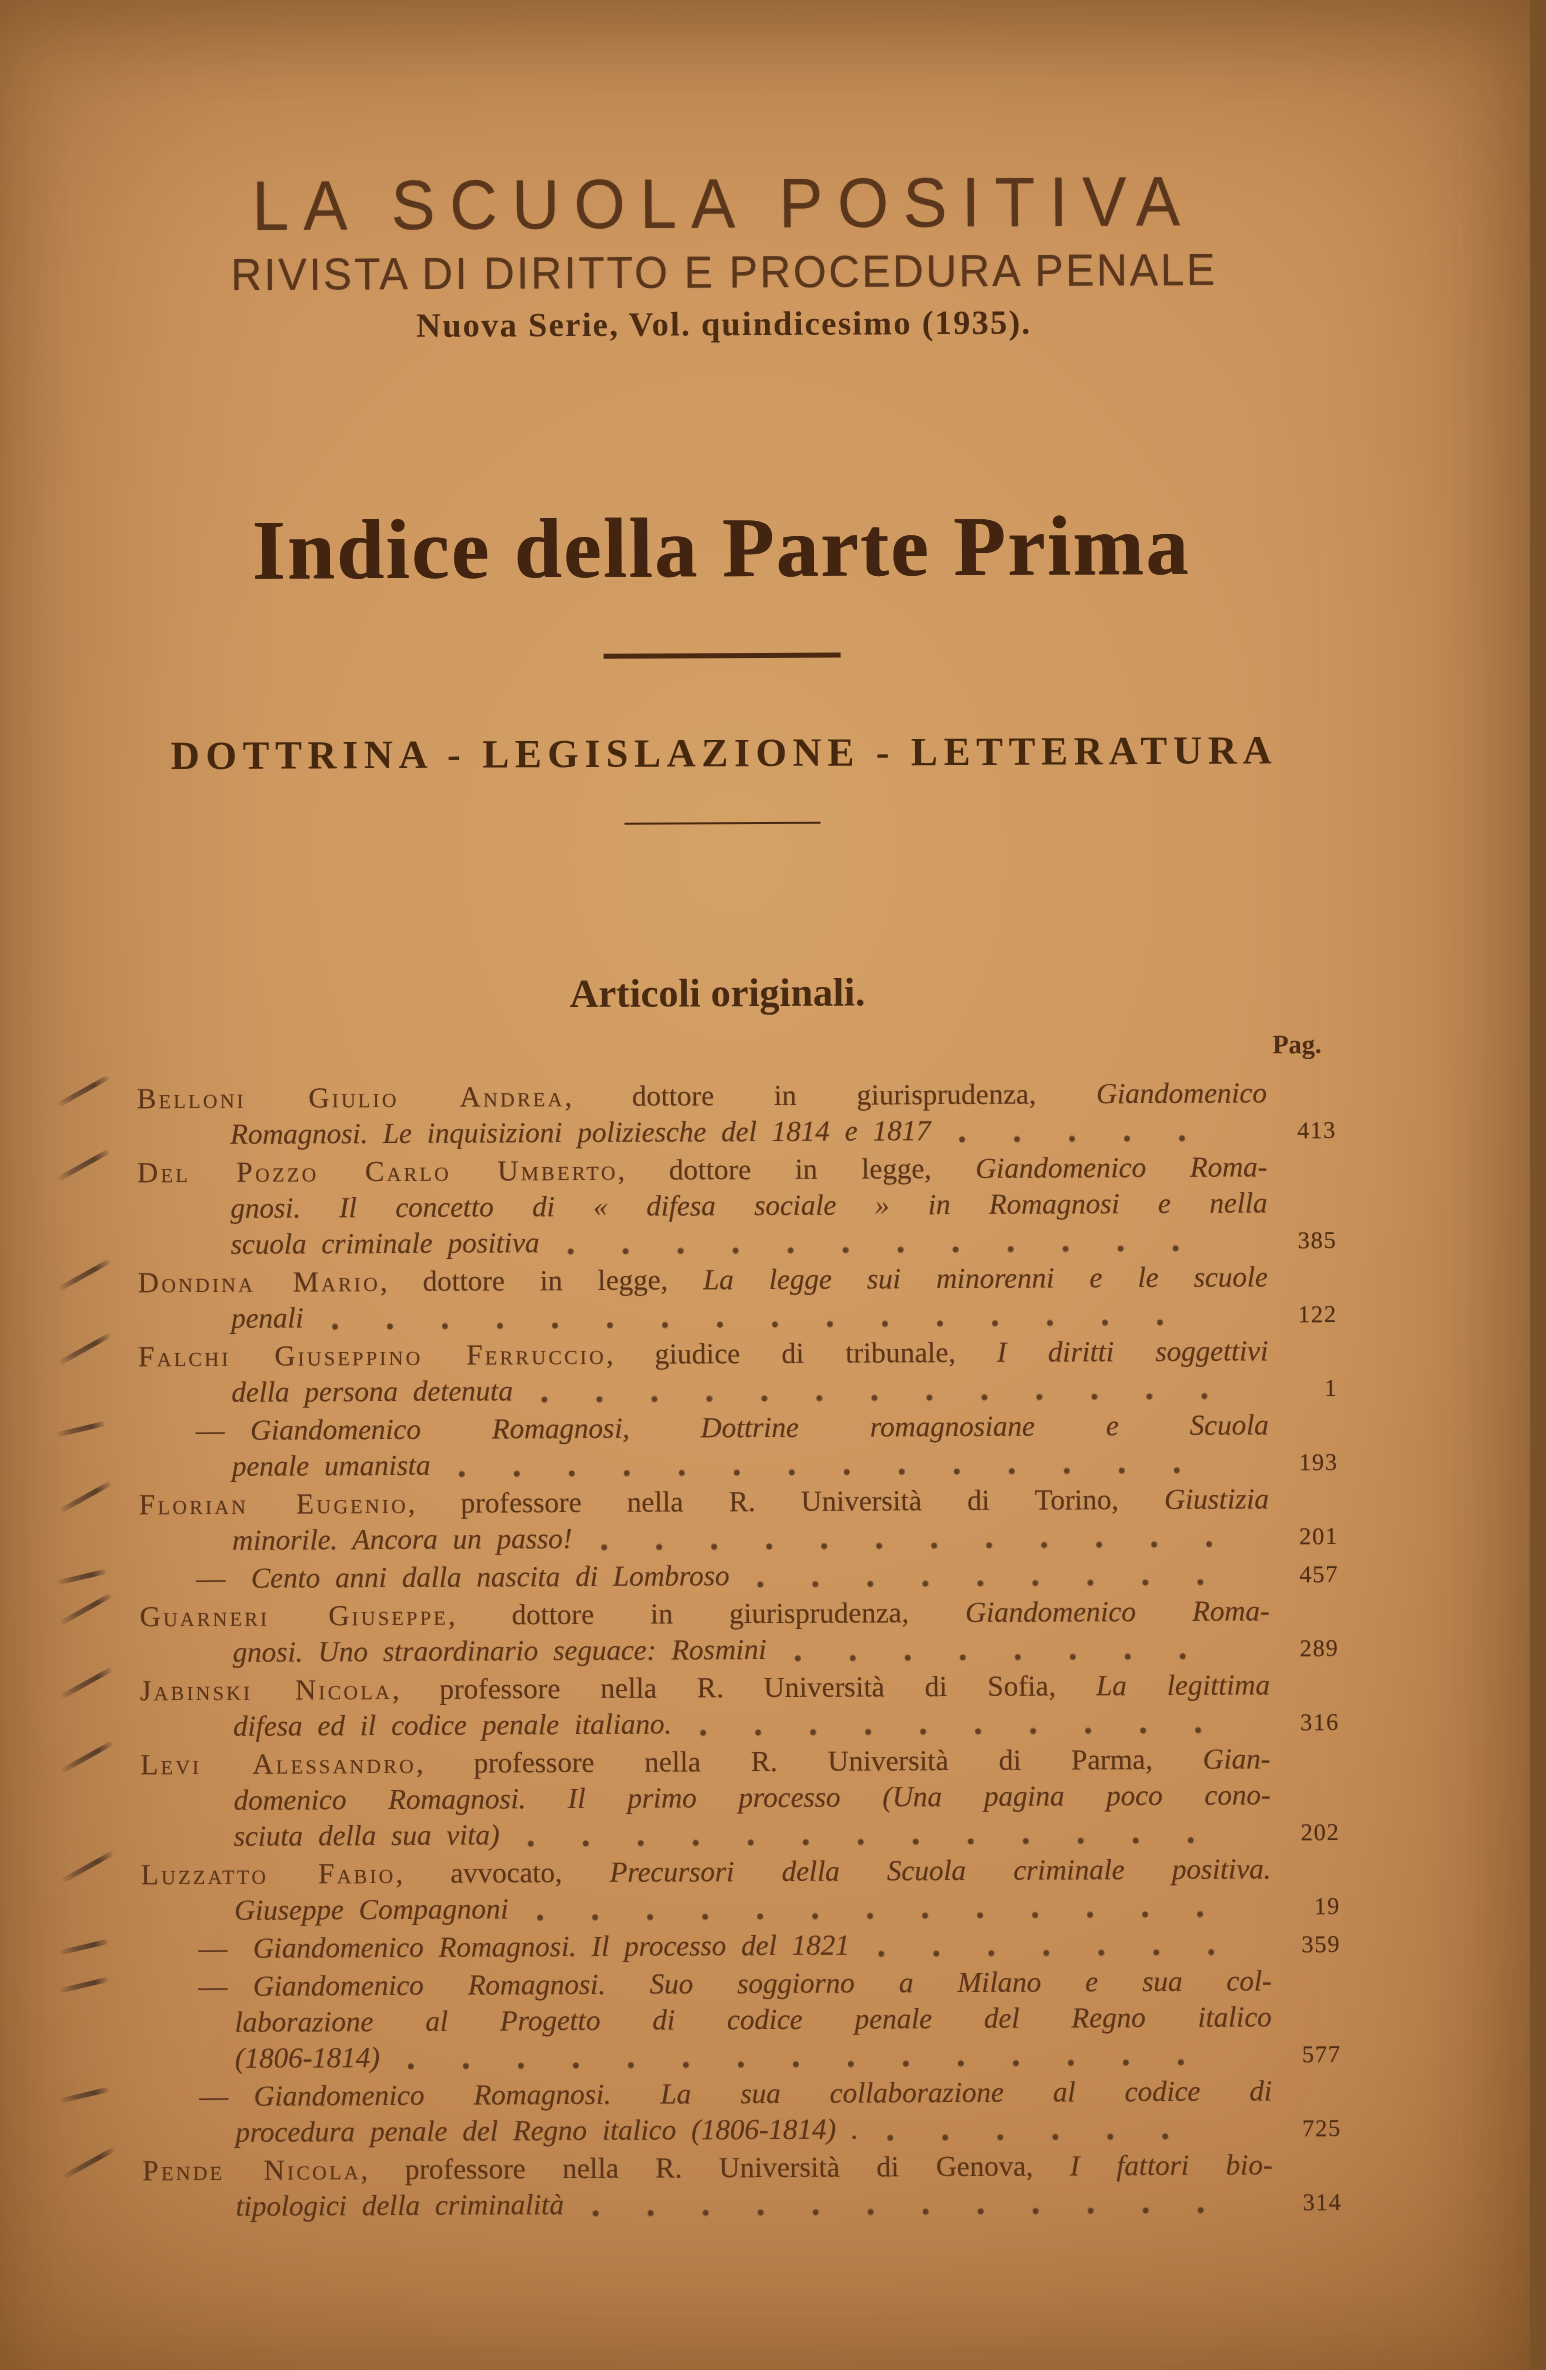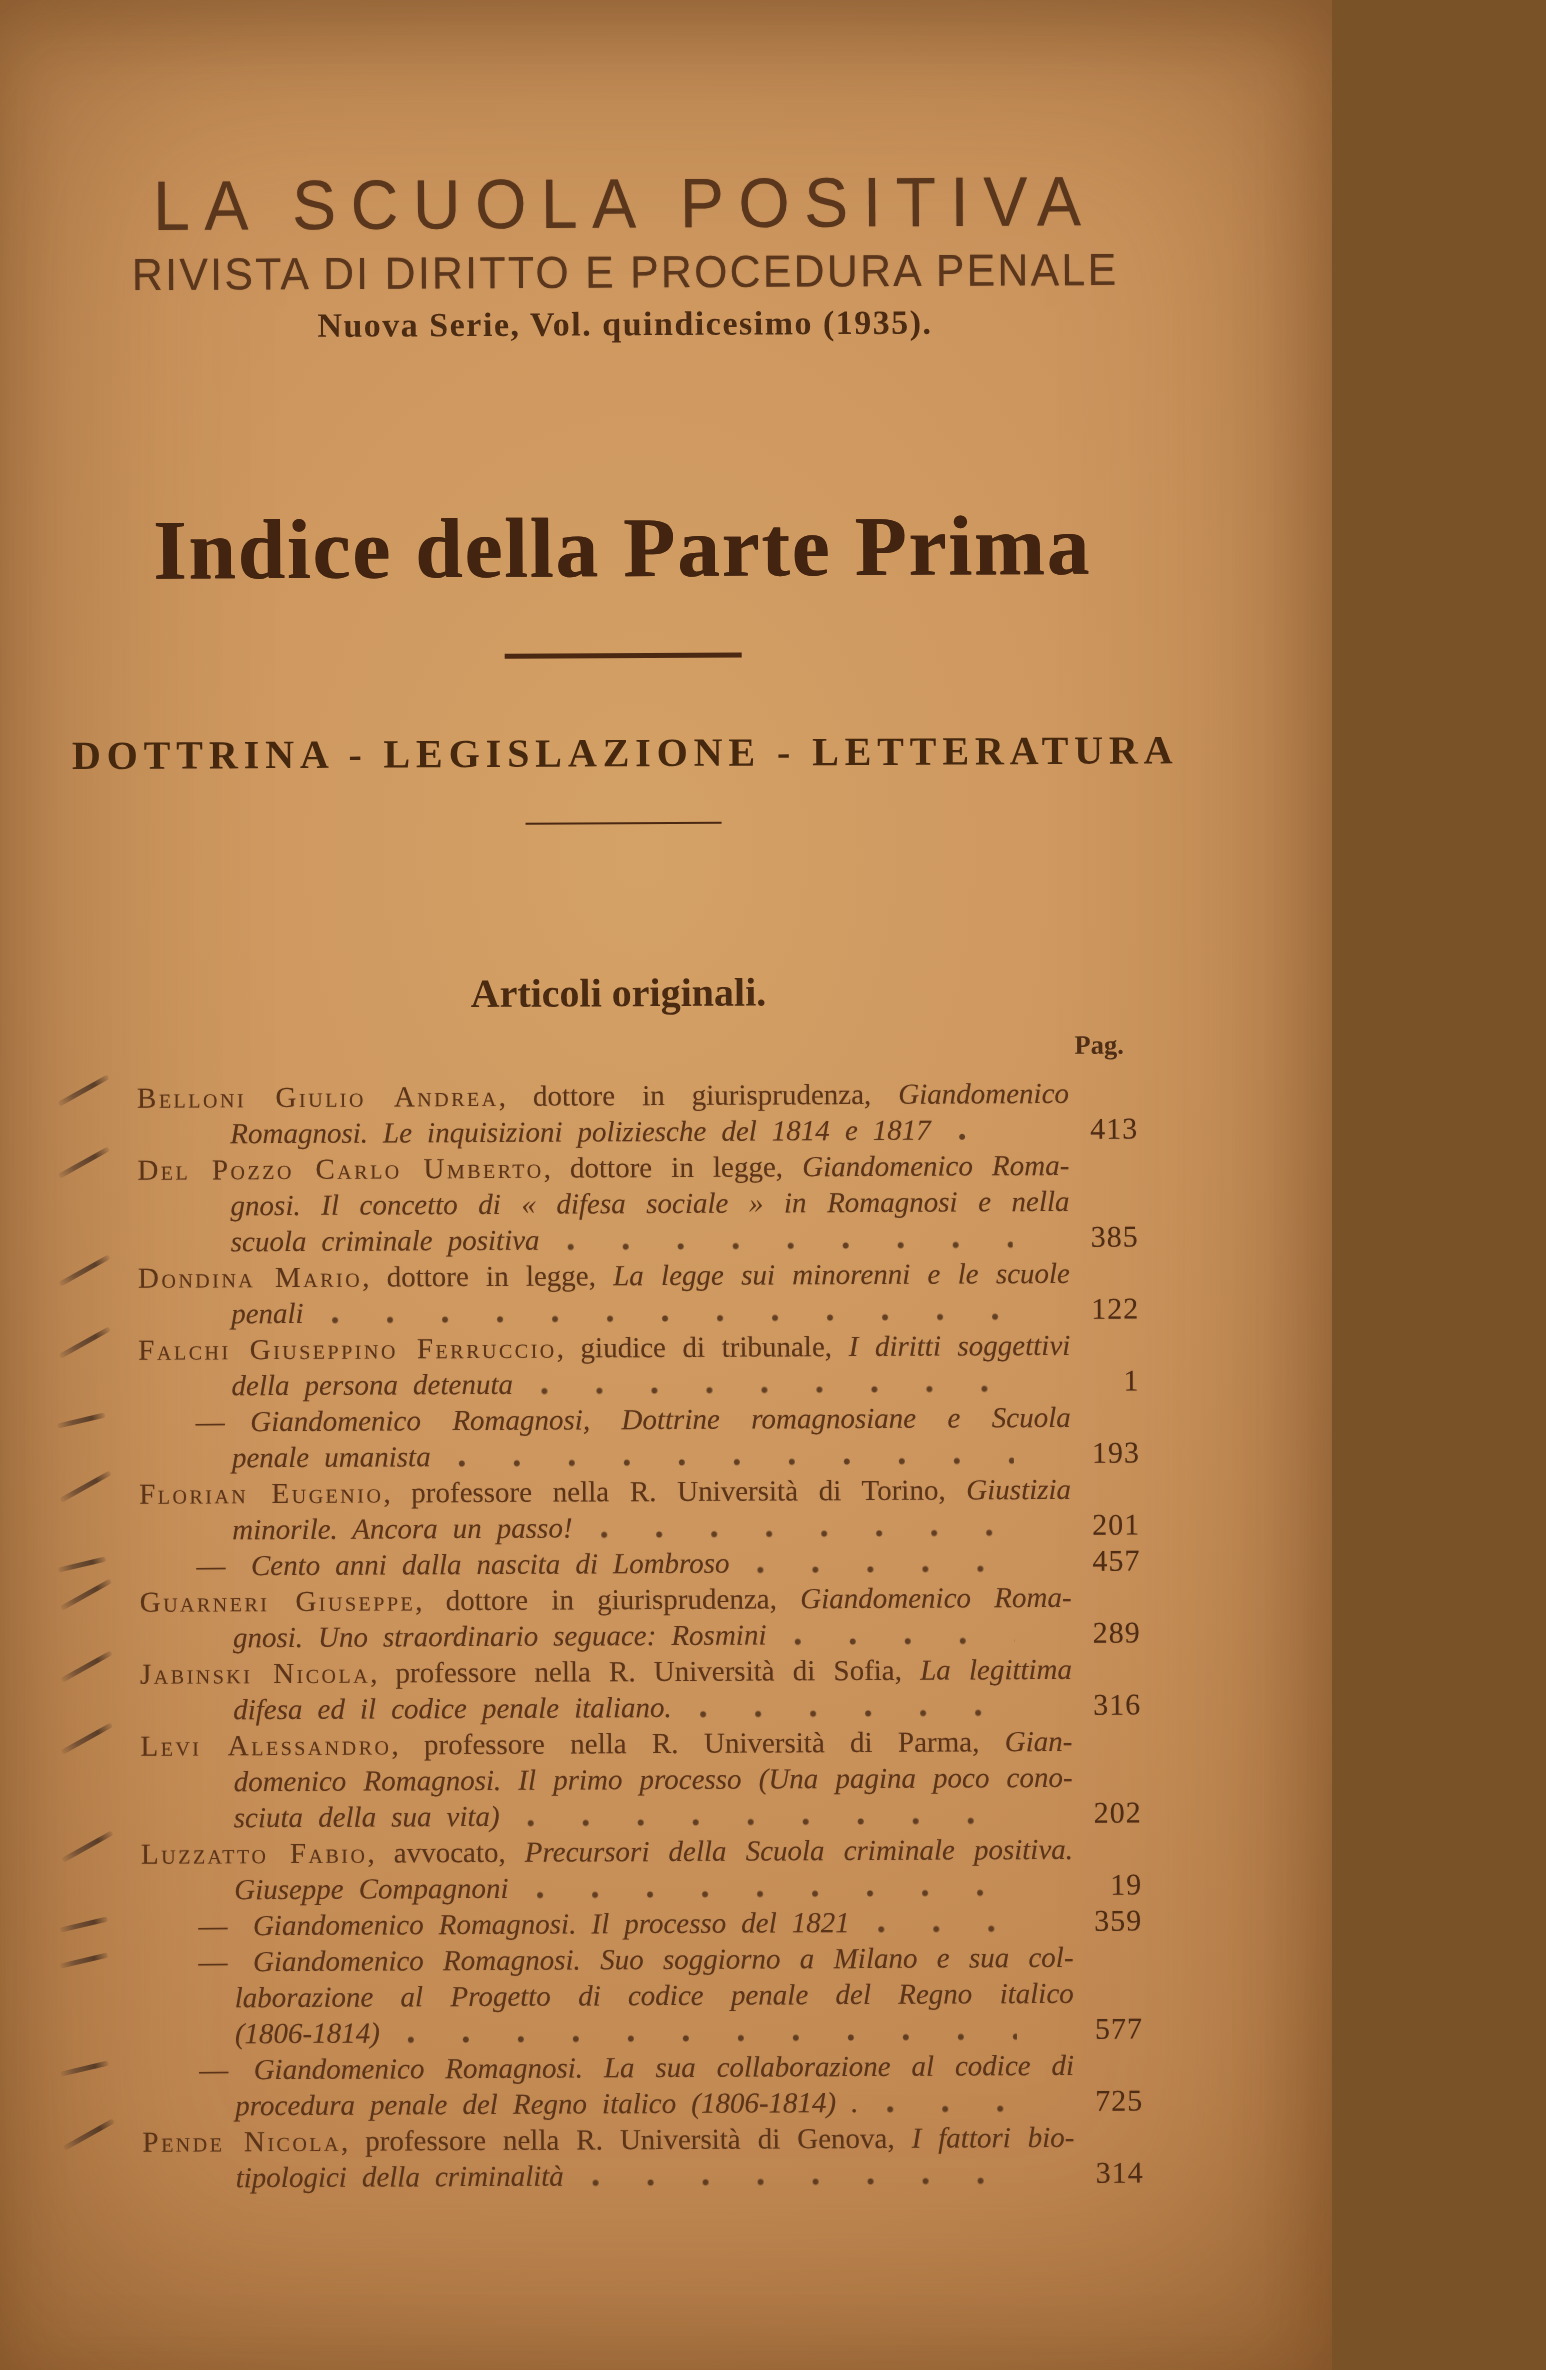--- a/index.html
+++ b/index.html
@@ -1,18 +1,18 @@
 <!DOCTYPE html>
 <html><head>
 <meta charset="utf-8">
 <style>
   html,body{margin:0;padding:0;background:#7a5228;}
   .photo{
     position:relative;
-    width:1332px;height:2370px;
+    width:1530px;height:2370px;
     overflow:hidden;
     background:
       radial-gradient(ellipse 130% 95% at 48% 36%,
         #d4a166 0%, #cb935c 38%, #c08751 62%, #ad7540 82%, #935f2f 97%, #835226 100%);
     font-family:"Liberation Serif", serif;
     color:#553218;
   }
   .photo::before{
     content:"";position:absolute;inset:0;pointer-events:none;
     box-shadow: inset 0 0 216px 49px rgba(88,50,16,.32),
@@ -79,21 +79,21 @@
   .rm{}
   .it{font-style:italic;}
   .last .it{word-spacing:7.8px;}
   .dash{margin:0 25.5px 0 57px;}
   .leader{
     flex:1 1 auto;min-width:45px;height:8.8px;align-self:flex-end;
     margin:0 9.8px 5.9px 27.4px;
     background-image:radial-gradient(circle at 3.9px 4.4px, rgba(80,48,24,.85) 2.4px, rgba(80,48,24,0) 3.5px);
     background-size:55px 8.8px;background-repeat:repeat-x;
   }
-  .pnum{flex:0 0 116px;text-align:right;font-size:30px;color:#4f2d14;letter-spacing:1px;}
+  .pnum{flex:0 0 116px;text-align:right;font-size:24px;color:#4f2d14;letter-spacing:1px;}
   .pencil{
     position:absolute;left:-82px;top:7.8px;width:57px;height:4.9px;border-radius:3.9px;
     background:linear-gradient(90deg, rgba(96,66,45,.1), rgba(96,66,45,.75) 30%, rgba(66,44,30,.8) 72%, rgba(96,66,45,.15));
     transform:rotate(-29deg);
   }
   .pencil.flat{transform:rotate(-13deg);width:49px;top:13.7px;}
 </style>
 </head>
 <body>
 

